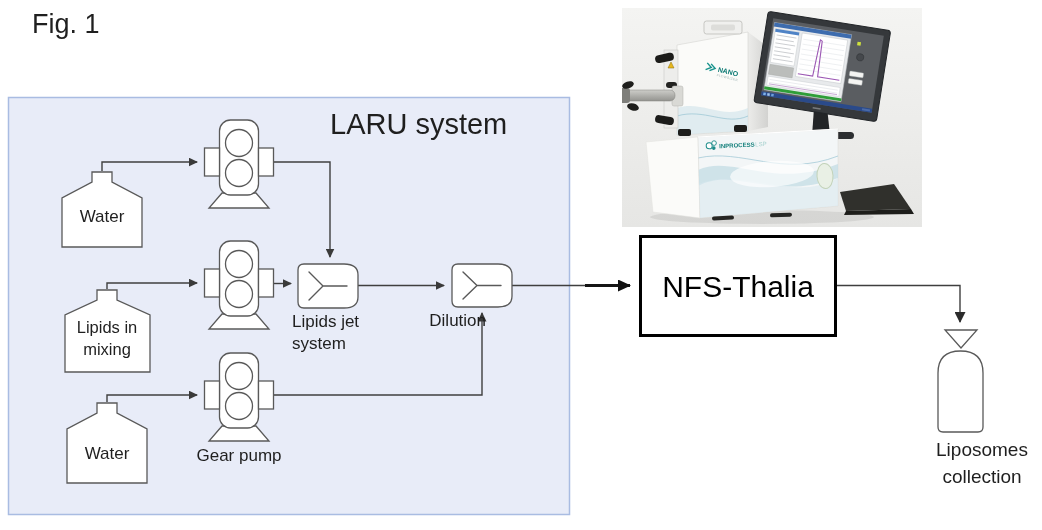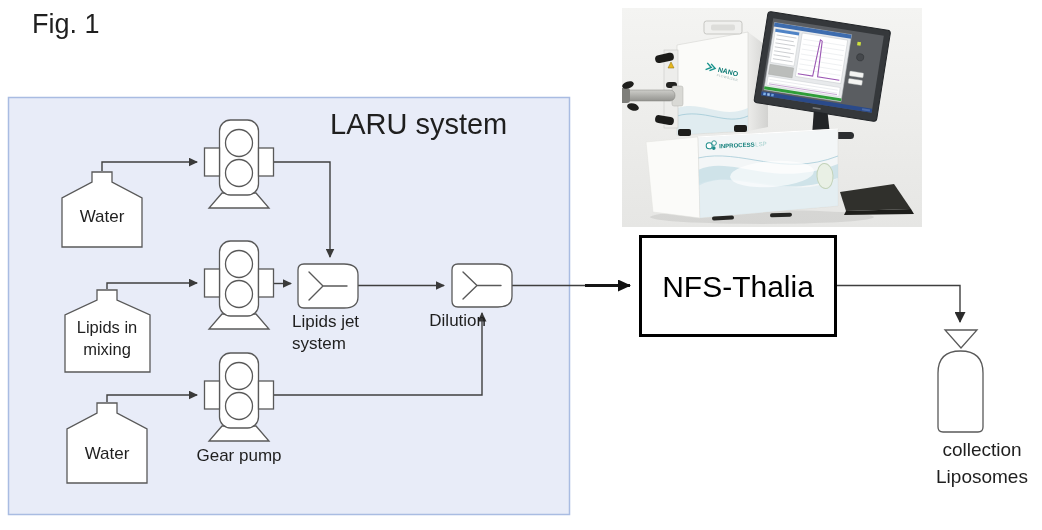--- a/index.html
+++ b/index.html
@@ -237,15 +237,15 @@
   <div>Lipids jet</div>
   <div>system</div>
 </div>
 <div class="lbl dilution">Dilution</div>
 
 <div class="abs nfs-box">
   <div>NFS-Thalia</div>
 </div>
 
 <div class="lbl liposomes">
+  <div>Liposomes</div>
   <div>collection</div>
-  <div>Liposomes</div>
 </div>
 
 </body></html>

